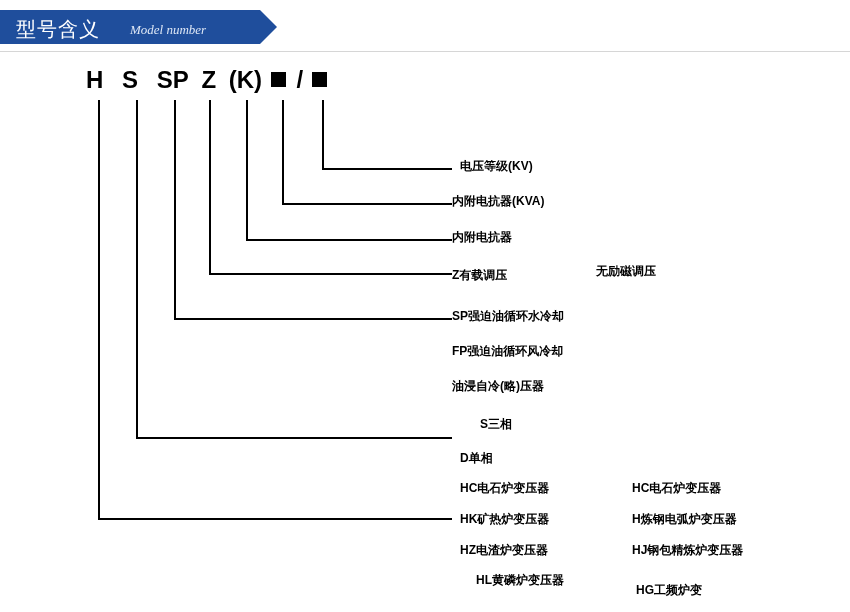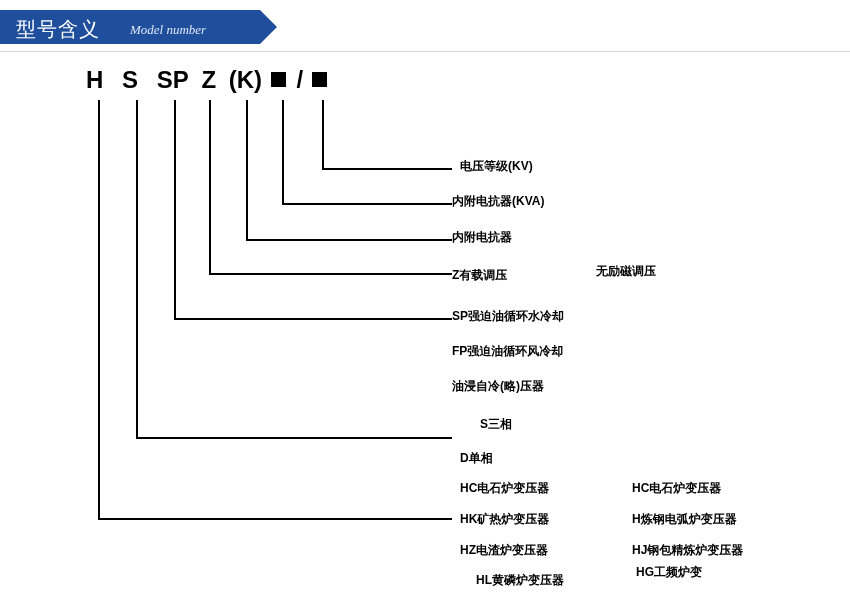--- a/index.html
+++ b/index.html
@@ -166,13 +166,13 @@
 <div class="lbl" style="left:460px; top:416px;margin-left:20px;">S三相</div>
 <div class="lbl" style="left:460px; top:450px;">D单相</div>
 
 <div class="lbl" style="left:460px; top:480px;">HC电石炉变压器</div>
 <div class="lbl" style="left:632px; top:480px;">HC电石炉变压器</div>
 <div class="lbl" style="left:460px; top:511px;">HK矿热炉变压器</div>
 <div class="lbl" style="left:632px; top:511px;">H炼钢电弧炉变压器</div>
 <div class="lbl" style="left:460px; top:542px;">HZ电渣炉变压器</div>
 <div class="lbl" style="left:632px; top:542px;">HJ钢包精炼炉变压器</div>
 <div class="lbl" style="left:476px; top:572px;">HL黄磷炉变压器</div>
-<div class="lbl" style="left:636px; top:564px;">HG工频炉变</div>
+<div class="lbl" style="left:636px; top:582px;">HG工频炉变</div>
 
 </body></html>

